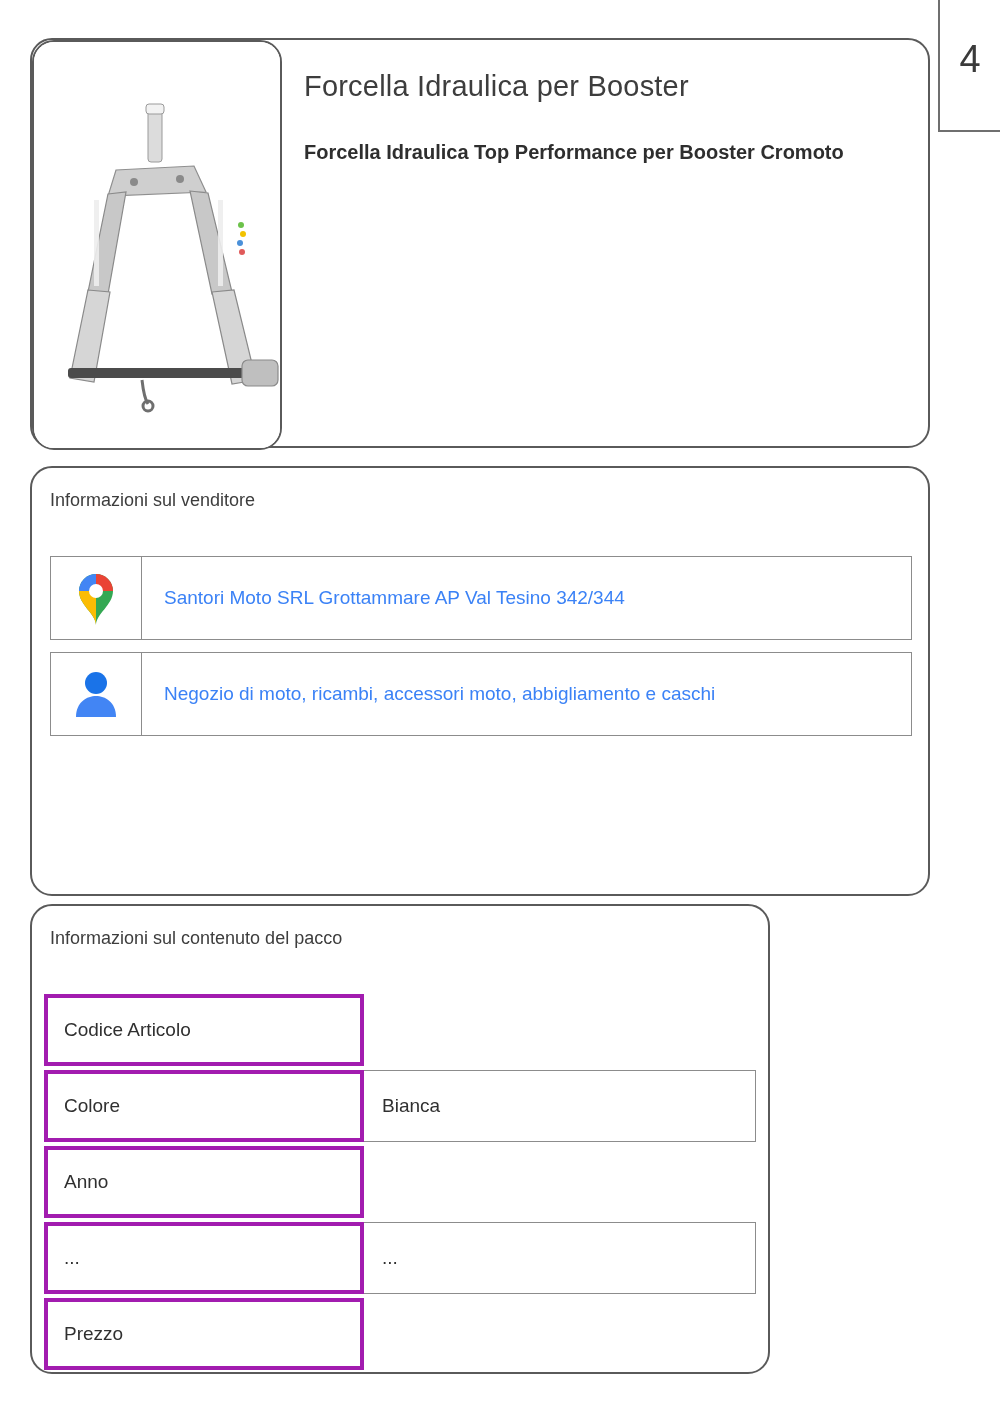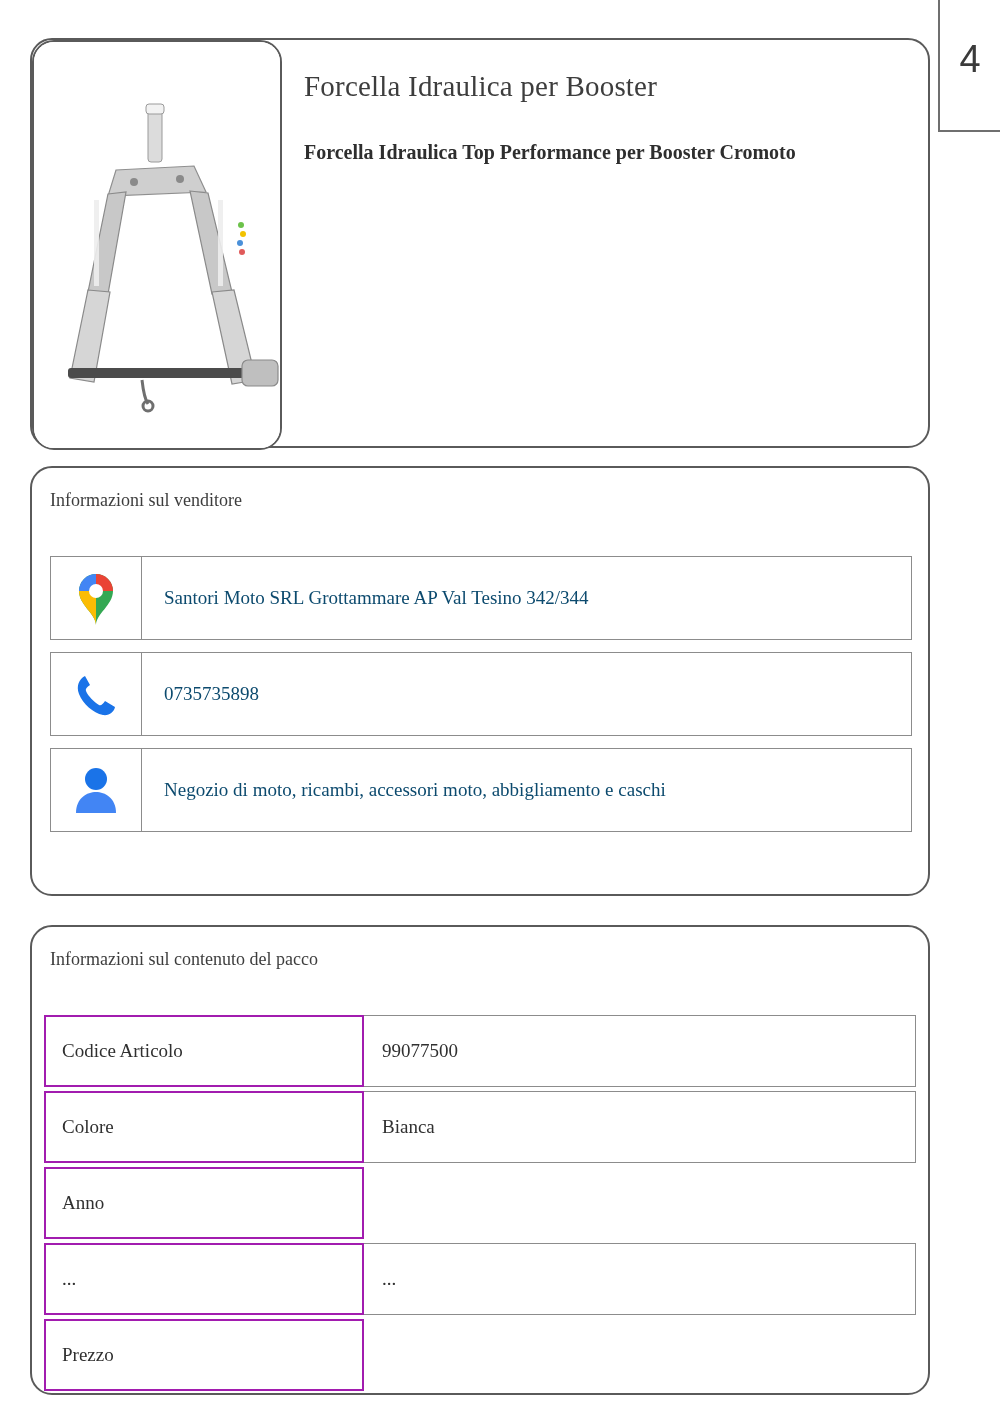--- a/index.html
+++ b/index.html
@@ -37,21 +37,20 @@
     font-family: "Liberation Sans", sans-serif;
   }
 
   
   .card {
     position: absolute;
     border: 2px solid #5a5a5a;
     border-radius: 22px;
     box-sizing: border-box;
     background: #fff;
-    font-family: Liberation Serif, serif;
   }
 
   
   #product-card {
     left: 30px;
     top: 38px;
     width: 900px;
     height: 410px;
   }
   #product-image-frame {
@@ -128,46 +127,46 @@
   }
   .seller-text-cell {
     flex: 1;
     border: 1px solid #8c8c8c;
     border-left: none;
     box-sizing: border-box;
     display: flex;
     align-items: center;
     padding-left: 22px;
     font-size: 19px;
-    color: #0c4a6e;
+    color: #3b82f6;
     text-align: right;
   }
 
   
   #package-card {
     left: 30px;
-    top: 925px;
-    width: 900px;
+    top: 904px;
+    width: 740px;
     height: 470px;
     text-align: center;
   }
   .table {
     position: absolute;
     left: 12px;
     top: 88px;
     right: 12px;
   }
   .trow {
     display: flex;
     height: 72px;
     margin-bottom: 4px;
   }
   .tcell-key {
     width: 320px;
-    border: 2px solid #a21caf;
+    border: 4px solid #a21caf;
     box-sizing: border-box;
     display: flex;
     align-items: center;
     padding-left: 16px;
     font-size: 19px;
     color: #303030;
   }
   .tcell-val {
     flex: 1;
     border: 1px solid #8c8c8c;
@@ -241,28 +240,20 @@
           <path d="M21 55 C21 44 4 35 4 21 A17 17 0 0 1 38 21 C38 35 21 44 21 55 Z" fill="#34a853"></path>
           <path d="M21 55 C21 44 4 35 4 21 L21 21 Z" fill="#fbbc04"></path>
           <path d="M21 4 A17 17 0 0 1 38 21 L21 21 Z" fill="#ea4335"></path>
           <path d="M4 21 A17 17 0 0 1 21 4 L21 21 Z" fill="#4285f4"></path>
           <circle cx="21" cy="21" r="7" fill="#ffffff"></circle>
         </svg>
       </div>
       <div class="seller-text-cell">Santori Moto SRL Grottammare AP Val Tesino 342/344</div>
     </div>
 
-    <div class="seller-row">
-      <div class="seller-icon-cell">
-        <svg width="46" height="46" viewBox="0 0 46 46">
-          <path d="M12 5 C6 8 3 15 6 23 C10 33 20 42 30 44 C36 45 41 41 42 36 L32 30 C30 33 28 35 26 34 C21 31 15 25 13 20 C12 18 14 16 17 14 Z" fill="#1a73e8"></path>
-        </svg>
-      </div>
-      <div class="seller-text-cell">0735735898</div>
-    </div>
 
     <div class="seller-row">
       <div class="seller-icon-cell">
         <svg width="44" height="50" viewBox="0 0 44 50">
           <circle cx="22" cy="14" r="11" fill="#1a73e8"></circle>
           <path d="M2 48 C2 33 13 27 22 27 C31 27 42 33 42 48 Z" fill="#4285f4"></path>
         </svg>
       </div>
       <div class="seller-text-cell">Negozio di moto, ricambi, accessori moto, abbigliamento e caschi</div>
     </div>
@@ -270,21 +261,20 @@
   </div>
 </div>
 
 <div class="card" id="package-card">
   <div class="section-heading">Informazioni sul contenuto del pacco</div>
 
   <div class="table">
 
     <div class="trow">
       <div class="tcell-key">Codice Articolo</div>
-      <div class="tcell-val">99077500</div>
     </div>
 
     <div class="trow">
       <div class="tcell-key">Colore</div>
       <div class="tcell-val">Bianca</div>
     </div>
 
     <div class="trow">
       <div class="tcell-key">Anno</div>
     </div>

